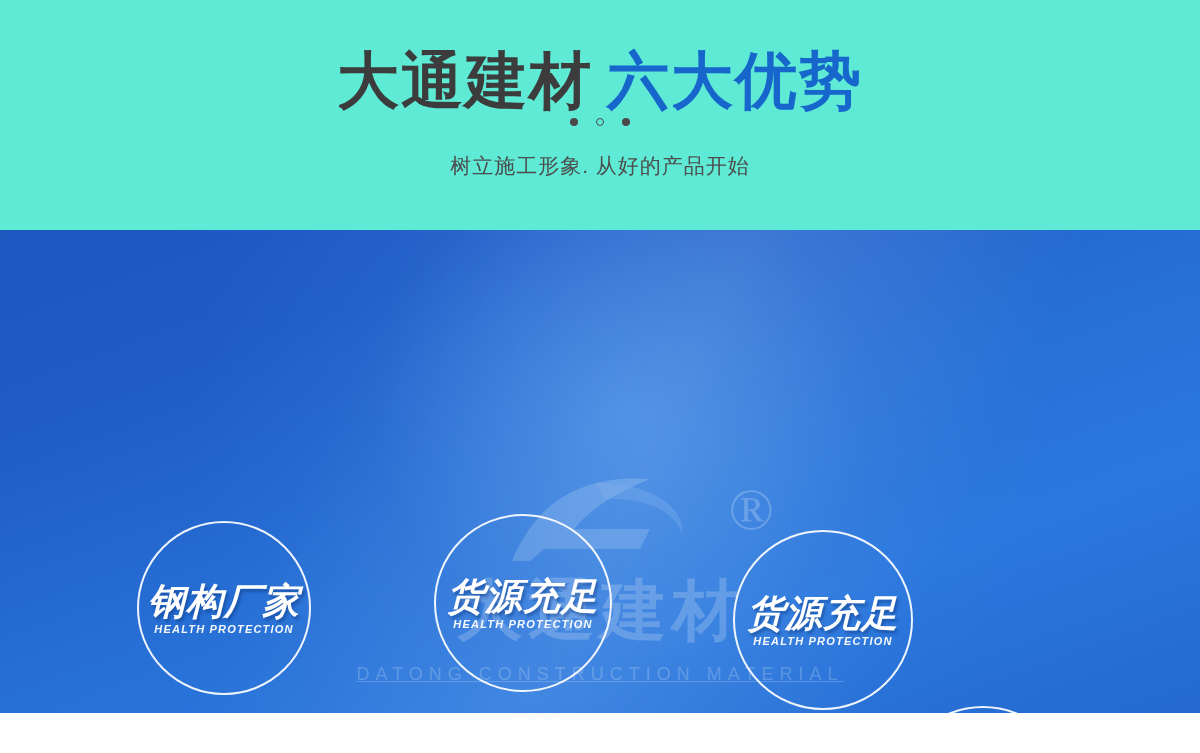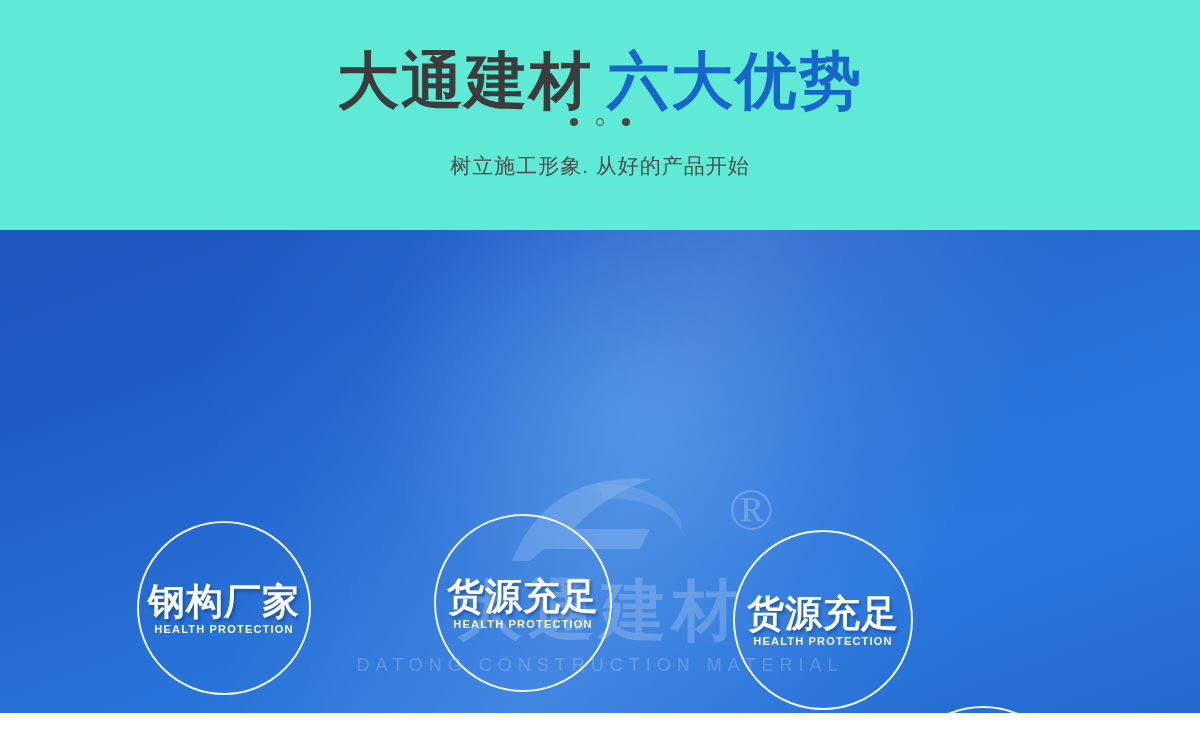--- a/index.html
+++ b/index.html
@@ -78,31 +78,32 @@
     font-family:"Liberation Serif","DejaVu Serif",serif;
   }
   .wm-cn {
     font-size:66px; font-weight:bold; letter-spacing:6px;
     color:rgba(255,255,255,0.20);
     line-height:74px;
   }
   .wm-en {
     font-size:18px; letter-spacing:6px;
     color:rgba(255,255,255,0.20);
-    line-height:24px; margin-top:6px;
+    line-height:24px; margin-top:15px;text-decoration:underline;
   }
 
   
   .circle {
     position:absolute;
     border:2px solid rgba(255,255,255,0.92);
     border-radius:50%;
     display:flex; flex-direction:column;
     justify-content:center;
     text-align:center;
+    font-style:italic;
   }
   .circle-title {
     font-size:37px; font-weight:bold; color:#ffffff;
     letter-spacing:1px; line-height:42px; white-space:nowrap;
     text-shadow:2px 3px 3px rgba(12,50,120,0.45);
   }
   .circle-sub {
     font-size:11px; font-weight:bold; letter-spacing:1.2px;
     color:rgba(255,255,255,0.95); white-space:nowrap;
   }

